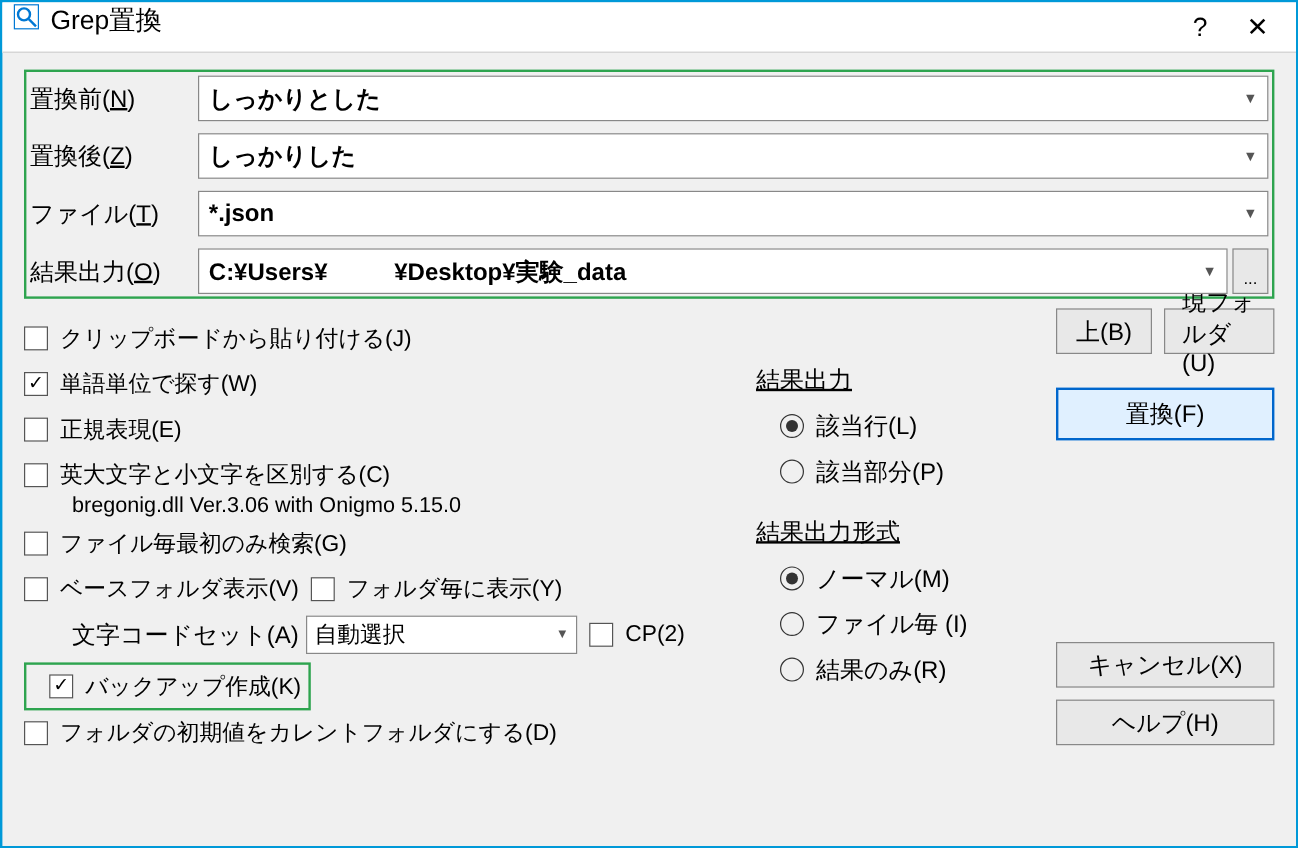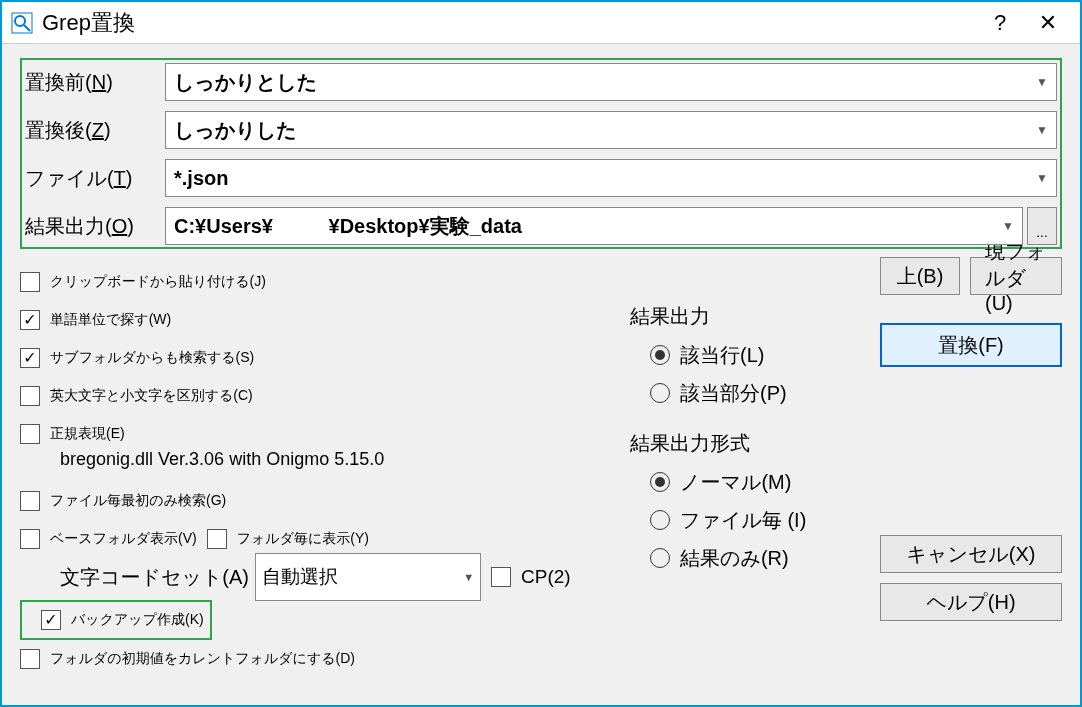--- a/index.html
+++ b/index.html
@@ -1,53 +1,53 @@
 <!DOCTYPE html>
 <html><head>
   <meta charset="utf-8">
   <style>
     * { box-sizing: border-box; margin: 0; padding: 0; }
     body { font-family: "Meiryo", "MS UI Gothic", sans-serif; font-size: 19px; background: #f0f0f0; color: #000; width: 1082px; height: 707px; overflow: hidden; }
     .window { width: 1082px; height: 707px; border: 2px solid #0099d8; background: #f0f0f0; position: relative; }
-    .titlebar { height: 42px; background: #fff; display: flex; align-items: center; padding: 0 8px; border-bottom: 1px solid #ccc; }
+    .titlebar { height: 42px; background: #fff; display: flex; padding: 0 8px; border-bottom: 1px solid #ccc; }
     .titlebar .icon { width: 24px; height: 24px; margin-right: 8px; }
     .titlebar .title { font-size: 22px; flex: 1; }
     .titlebar .ctrl { width: 48px; height: 42px; display: flex; align-items: center; justify-content: center; font-size: 22px; font-family: "Segoe UI", sans-serif; }
     .content { padding: 14px 18px; }
     .form-row { display: flex; align-items: center; margin-bottom: 12px; }
     .form-row .label { width: 140px; font-size: 20px; }
     .form-row .label u { text-decoration: underline; }
     .combo { flex: 1; height: 38px; border: 1px solid #888; background: #fff; display: flex; align-items: center; padding: 0 8px; font-size: 20px; position: relative; font-weight: bold; }
     .combo .val { flex: 1; white-space: pre; }
     .combo .arrow { font-size: 12px; color: #555; }
     .green-box { border: 2px solid #2ea44f; padding: 3px 3px 2px 3px; margin-bottom: 8px; }
     .green-box .form-row { margin-bottom: 10px; }
     .green-box .form-row:last-child { margin-bottom: 0; }
     .folder-row { display: flex; align-items: center; gap: 4px; }
     .browse-btn { width: 30px; height: 38px; border: 1px solid #888; background: #e8e8e8; display: flex; align-items: flex-end; justify-content: center; font-size: 14px; padding-bottom: 4px; }
     .lower { display: flex; }
     .left-col { flex: 1; padding-top: 6px; }
     .right-col { width: 250px; padding-top: 6px; padding-left: 12px; }
     .far-right { width: 194px; padding-left: 12px; padding-top: 0; }
-    .chk-row { display: flex; align-items: center; height: 38px; font-size: 14px; }
+    .chk-row { display: flex; align-items: center; height: 38px; font-size: 19px; }
     .chk-box { width: 20px; height: 20px; border: 1px solid #555; background: #fff; margin-right: 10px; display: flex; align-items: center; justify-content: center; font-size: 16px; line-height: 1; }
     .chk-box.checked::after { content: "✓"; }
-    .indent { margin-left: 40px; margin-top: -4px; margin-bottom: 12px; font-size: 18px; }
+    .indent { margin-left: 40px; margin-top: -4px; margin-bottom: 2px; font-size: 18px; }
     .chk-inline { display: inline-flex; align-items: center; margin-left: 4px; }
-    .group-label { font-size: 20px; margin-bottom: 6px; }
+    .group-label { font-size: 20px; margin-bottom: 6px; text-decoration: underline; }
     .radio-row { display: flex; align-items: center; height: 38px; font-size: 20px; margin-left: 20px; }
     .radio-circ { width: 20px; height: 20px; border: 1.5px solid #333; border-radius: 50%; margin-right: 10px; display: flex; align-items: center; justify-content: center; }
     .radio-circ.sel::after { content: ""; width: 10px; height: 10px; background: #333; border-radius: 50%; display: block; }
     .btn { height: 38px; border: 1px solid #888; background: #e8e8e8; display: flex; align-items: center; justify-content: center; font-size: 20px; padding: 0 14px; margin-bottom: 10px; }
     .btn.primary { border: 2px solid #0066cc; background: #e0f0ff; height: 44px; }
     .top-btns { display: flex; gap: 10px; justify-content: flex-end; margin-bottom: 12px; }
     .top-btns .btn { margin-bottom: 0; }
     .codeset-row { display: flex; align-items: center; height: 38px; margin-left: 40px; }
     .codeset-row .lbl { font-size: 20px; margin-right: 6px; }
-    .select { width: 226px; height: 48px; border: 1px solid #888; background: #fff; display: flex; align-items: center; padding: 0 6px; font-size: 19px; }
+    .select { width: 226px; height: 32px; border: 1px solid #888; background: #fff; display: flex; align-items: center; padding: 0 6px; font-size: 19px; }
     .select .val { flex: 1; }
     .select .arrow { font-size: 11px; color: #555; }
     .back-green { display: inline-flex; border: 2px solid #2ea44f; padding: 2px 6px 2px 19px; }
   </style>
 </head>
 <body>
 
 <div class="window">
   <div class="titlebar">
     <span class="icon">
@@ -103,33 +103,29 @@
         <div style="display:flex; align-items:flex-start;">
           <div style="flex:1">
             <div class="chk-row">
                 <span class="chk-box"></span>
                 <span>クリップボードから貼り付ける(J)</span>
               </div>
             <div class="chk-row">
                 <span class="chk-box checked"></span>
                 <span>単語単位で探す(W)</span>
               </div>
-            <div class="chk-row">
-                <span class="chk-box checked"></span>
-                <span>サブフォルダからも検索する(S)</span>
-              </div>
-          </div>
-        </div>
+          </div>
+        </div>
+        <div class="chk-row">
+            <span class="chk-box"></span>
+            <span>正規表現(E)</span>
+          </div>
         <div class="chk-row">
             <span class="chk-box"></span>
             <span>英大文字と小文字を区別する(C)</span>
-          </div>
-        <div class="chk-row">
-            <span class="chk-box"></span>
-            <span>正規表現(E)</span>
           </div>
         <div class="indent">bregonig.dll Ver.3.06 with Onigmo 5.15.0</div>
         <div class="chk-row">
             <span class="chk-box"></span>
             <span>ファイル毎最初のみ検索(G)</span>
           </div>
         <div class="chk-row">
           <span class="chk-box"></span>
             <span>ベースフォルダ表示(V)</span>
           <span class="chk-inline" style="margin-left:10px">

